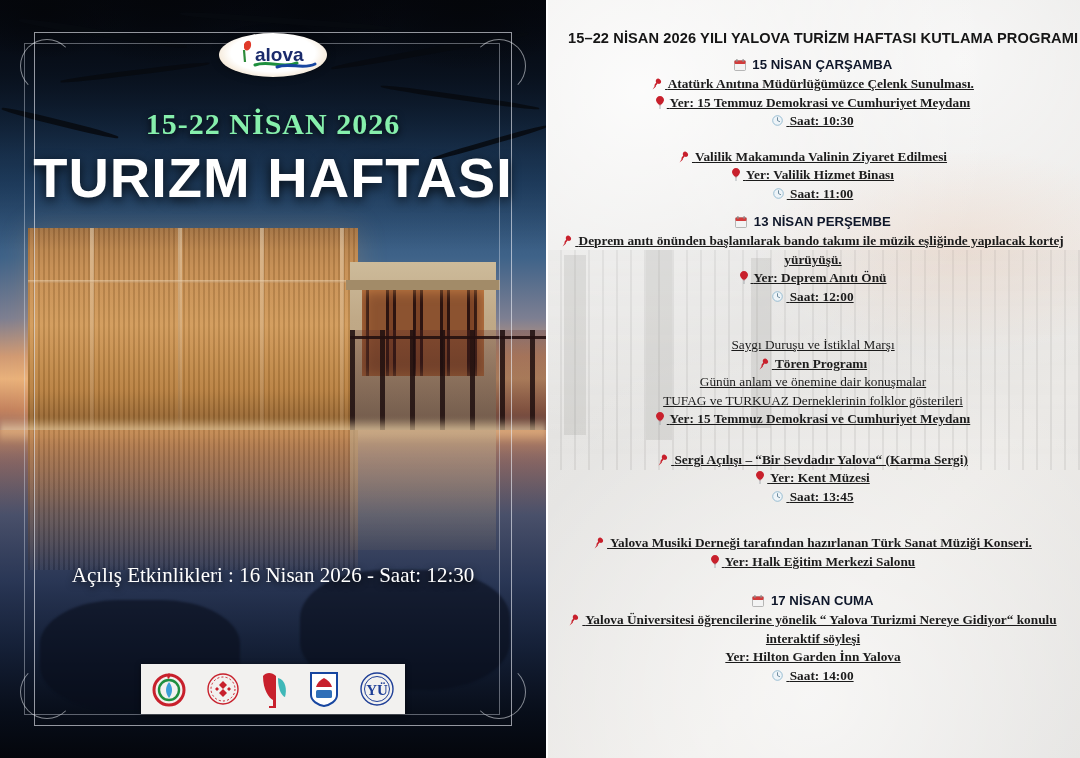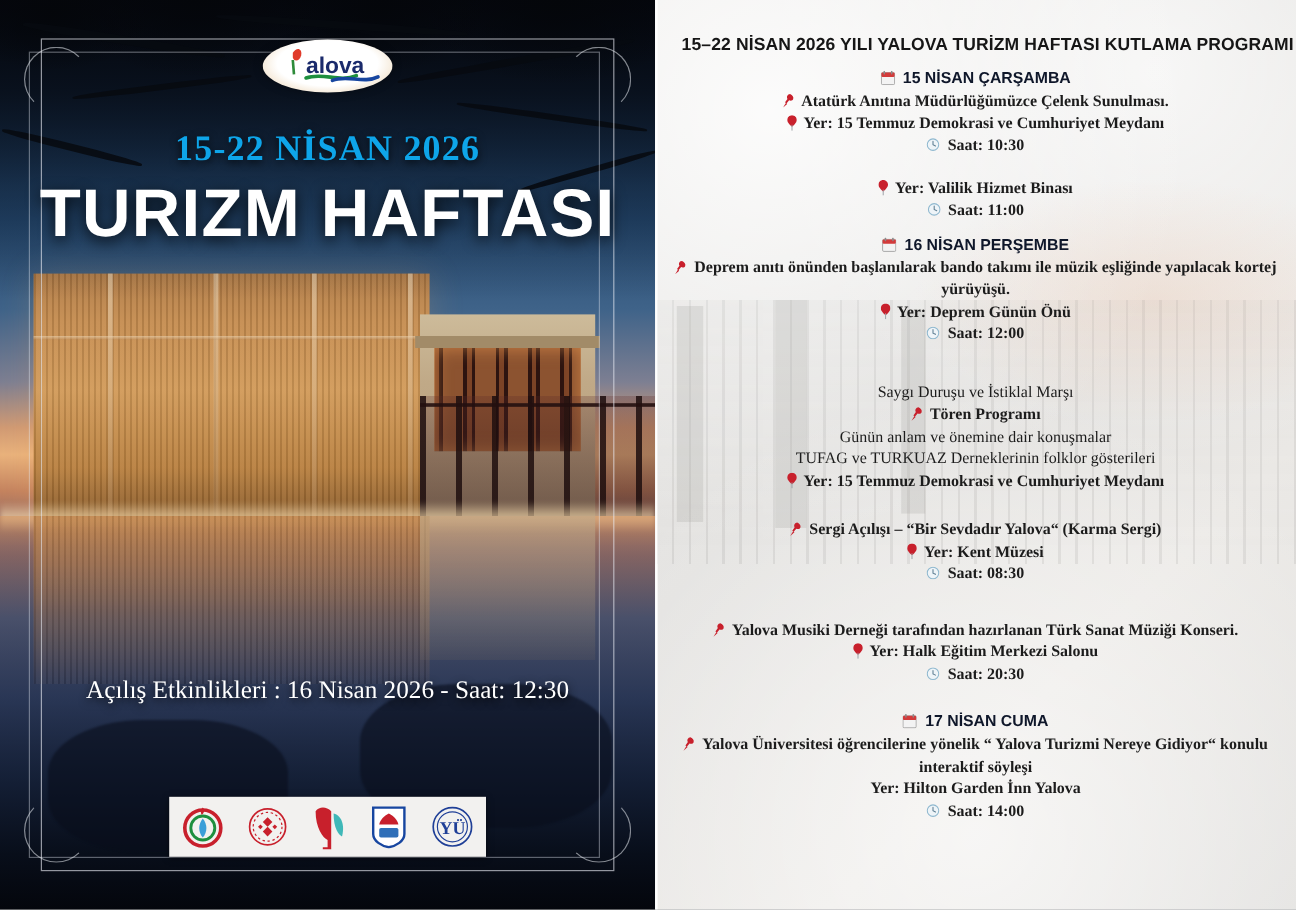--- a/index.html
+++ b/index.html
@@ -222,21 +222,21 @@
 
   .poster-dates {
     position: absolute;
     left: 0; right: 0;
     top: 107px;
     text-align: center;
     font-family: "Liberation Serif", serif;
     font-weight: bold;
     font-size: 30px;
     letter-spacing: 1px;
-    color: #0ea5e9;
+    color: #86efac;
     text-shadow: 0 2px 7px rgba(0,0,0,.85);
   }
   .poster-title {
     position: absolute;
     left: 0; right: 0;
     top: 145px;
     text-align: center;
     font-family: "Liberation Sans", sans-serif;
     font-weight: bold;
     font-size: 56px;
@@ -340,21 +340,21 @@
 
   .day-title {
     text-align: center;
     font-family: "Liberation Sans", sans-serif;
     font-weight: bold;
     font-size: 13.2px;
     color: #0f172a;
     margin: 11px 0 3px 0;
   }
 
-  .event { margin: 0 0 4px 0; }
+  .event { margin: 0 0 4px 0; text-decoration: underline; }
   .event-line {
     text-align: center;
     font-size: 13.3px;
     line-height: 18.5px;
     color: #1c1c1c;
   }
   .event-line.title { font-weight: bold; }
   .event-line.plain { font-weight: normal; }
   .event-line.place { font-weight: bold; }
   .event-line.time  { font-weight: bold; }
@@ -552,20 +552,29 @@
                   <path d="M5.5 2.7 L5.5 5.6 L7.6 6.6" stroke="#5f7f93" stroke-width="0.9" fill="none" stroke-linecap="round"></path>
                 </svg>
             </span>
             <span>Saat: 10:30</span>
           </div>
         </div>
 
         <div class="event-spacer"></div>
 
         <div class="event">
+          <div class="event-line title">
+            <span class="ico ico-pushpin">
+              <svg viewBox="0 0 10 12">
+                  <path d="M6.4 0.4 C8.4 1.2 9.6 3 9 4.6 C8.6 5.8 7 6.2 5.6 5.6 L3.4 8.2 L2.2 7.2 L4.2 4.4 C3.4 3.2 3.8 1.6 5 0.8 Z" fill="#c8202c"></path>
+                  <path d="M3 7.6 L0.6 11.6 L4 8.6 Z" fill="#c8202c"></path>
+                </svg>
+            </span>
+            <span>Valilik Makamında Valinin Ziyaret Edilmesi</span>
+          </div>
           <div class="event-line place">
             <span class="ico ico-mappin">
               <svg viewBox="0 0 8 13">
                   <path d="M4 0 C6.2 0 8 1.8 8 4 C8 6 5.4 8.6 4 9.6 C2.6 8.6 0 6 0 4 C0 1.8 1.8 0 4 0 Z" fill="#c8202c"></path>
                   <rect x="3.6" y="8" width="0.8" height="5" fill="#9aa0a6"></rect>
                 </svg>
             </span>
             <span>Yer: Valilik Hizmet Binası</span>
           </div>
           <div class="event-line time">
@@ -583,41 +592,41 @@
       <div class="day-block">
         <div class="day-title">
           <span class="ico ico-cal">
             <svg viewBox="0 0 12 12">
                 <rect x="0.5" y="1.5" width="11" height="10" rx="1" fill="#f3f3f3" stroke="#9b9b9b" stroke-width="0.7"></rect>
                 <rect x="0.5" y="1.5" width="11" height="3.6" rx="1" fill="#d23b3b"></rect>
                 <rect x="2.3" y="0" width="1.2" height="3" rx="0.5" fill="#8a8a8a"></rect>
                 <rect x="8.5" y="0" width="1.2" height="3" rx="0.5" fill="#8a8a8a"></rect>
               </svg>
           </span>
-          <span>16 NİSAN PERŞEMBE</span>
+          <span>13 NİSAN PERŞEMBE</span>
         </div>
 
         <div class="event">
           <div class="event-line title">
             <span class="ico ico-pushpin">
               <svg viewBox="0 0 10 12">
                   <path d="M6.4 0.4 C8.4 1.2 9.6 3 9 4.6 C8.6 5.8 7 6.2 5.6 5.6 L3.4 8.2 L2.2 7.2 L4.2 4.4 C3.4 3.2 3.8 1.6 5 0.8 Z" fill="#c8202c"></path>
                   <path d="M3 7.6 L0.6 11.6 L4 8.6 Z" fill="#c8202c"></path>
                 </svg>
             </span>
             <span>Deprem anıtı önünden başlanılarak bando takımı ile müzik eşliğinde yapılacak kortej yürüyüşü.</span>
           </div>
           <div class="event-line place">
             <span class="ico ico-mappin">
               <svg viewBox="0 0 8 13">
                   <path d="M4 0 C6.2 0 8 1.8 8 4 C8 6 5.4 8.6 4 9.6 C2.6 8.6 0 6 0 4 C0 1.8 1.8 0 4 0 Z" fill="#c8202c"></path>
                   <rect x="3.6" y="8" width="0.8" height="5" fill="#9aa0a6"></rect>
                 </svg>
             </span>
-            <span>Yer: Deprem Günün Önü</span>
+            <span>Yer: Deprem Anıtı Önü</span>
           </div>
           <div class="event-line time">
             <span class="ico ico-clock">
               <svg viewBox="0 0 11 11">
                   <circle cx="5.5" cy="5.5" r="4.8" fill="#eef4f8" stroke="#8fb8cf" stroke-width="0.9"></circle>
                   <path d="M5.5 2.7 L5.5 5.6 L7.6 6.6" stroke="#5f7f93" stroke-width="0.9" fill="none" stroke-linecap="round"></path>
                 </svg>
             </span>
             <span>Saat: 12:00</span>
           </div>
@@ -670,21 +679,21 @@
             </span>
             <span>Yer: Kent Müzesi</span>
           </div>
           <div class="event-line time">
             <span class="ico ico-clock">
               <svg viewBox="0 0 11 11">
                   <circle cx="5.5" cy="5.5" r="4.8" fill="#eef4f8" stroke="#8fb8cf" stroke-width="0.9"></circle>
                   <path d="M5.5 2.7 L5.5 5.6 L7.6 6.6" stroke="#5f7f93" stroke-width="0.9" fill="none" stroke-linecap="round"></path>
                 </svg>
             </span>
-            <span>Saat: 08:30</span>
+            <span>Saat: 13:45</span>
           </div>
         </div>
 
         <div class="event-spacer" style="height:24px;"></div>
 
         <div class="event">
           <div class="event-line title">
             <span class="ico ico-pushpin">
               <svg viewBox="0 0 10 12">
                   <path d="M6.4 0.4 C8.4 1.2 9.6 3 9 4.6 C8.6 5.8 7 6.2 5.6 5.6 L3.4 8.2 L2.2 7.2 L4.2 4.4 C3.4 3.2 3.8 1.6 5 0.8 Z" fill="#c8202c"></path>
@@ -694,29 +703,20 @@
             <span>Yalova Musiki Derneği tarafından hazırlanan Türk Sanat Müziği Konseri.</span>
           </div>
           <div class="event-line place">
             <span class="ico ico-mappin">
               <svg viewBox="0 0 8 13">
                   <path d="M4 0 C6.2 0 8 1.8 8 4 C8 6 5.4 8.6 4 9.6 C2.6 8.6 0 6 0 4 C0 1.8 1.8 0 4 0 Z" fill="#c8202c"></path>
                   <rect x="3.6" y="8" width="0.8" height="5" fill="#9aa0a6"></rect>
                 </svg>
             </span>
             <span>Yer: Halk Eğitim Merkezi Salonu</span>
-          </div>
-          <div class="event-line time">
-            <span class="ico ico-clock">
-              <svg viewBox="0 0 11 11">
-                  <circle cx="5.5" cy="5.5" r="4.8" fill="#eef4f8" stroke="#8fb8cf" stroke-width="0.9"></circle>
-                  <path d="M5.5 2.7 L5.5 5.6 L7.6 6.6" stroke="#5f7f93" stroke-width="0.9" fill="none" stroke-linecap="round"></path>
-                </svg>
-            </span>
-            <span>Saat: 20:30</span>
           </div>
         </div>
       </div>
 
       <div class="day-block">
         <div class="day-title" style="margin-top:22px;">
           <span class="ico ico-cal">
             <svg viewBox="0 0 12 12">
                 <rect x="0.5" y="1.5" width="11" height="10" rx="1" fill="#f3f3f3" stroke="#9b9b9b" stroke-width="0.7"></rect>
                 <rect x="0.5" y="1.5" width="11" height="3.6" rx="1" fill="#d23b3b"></rect>

